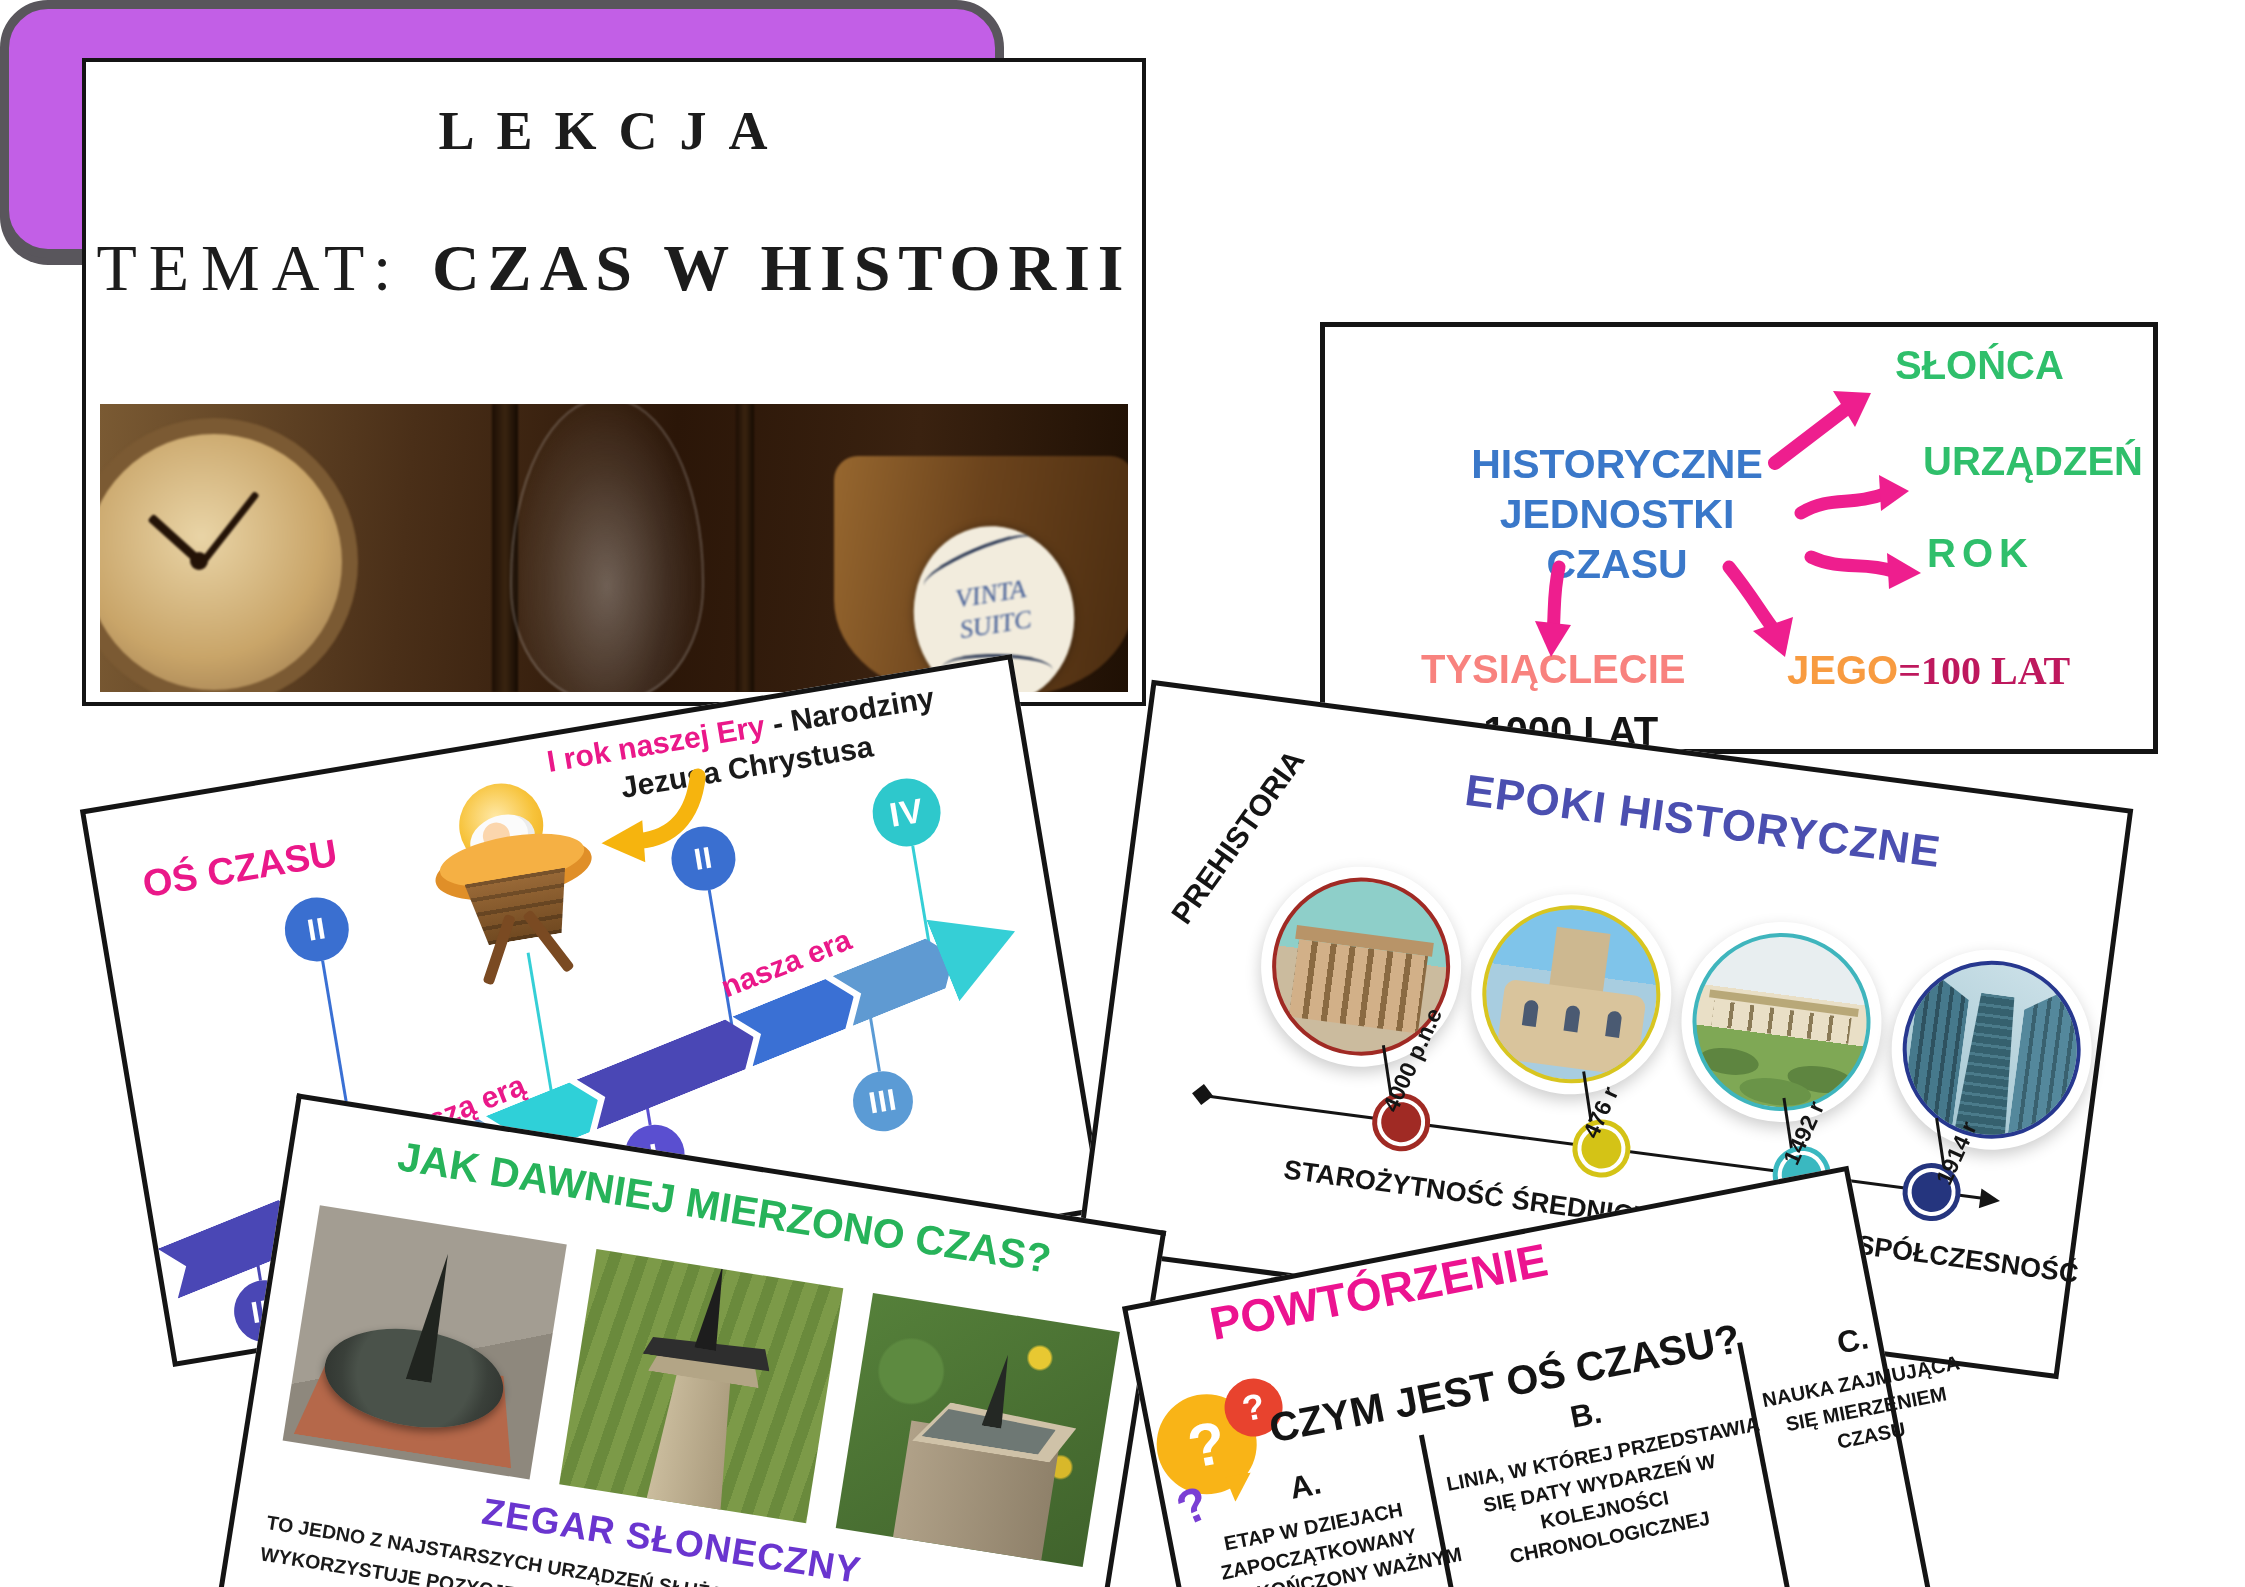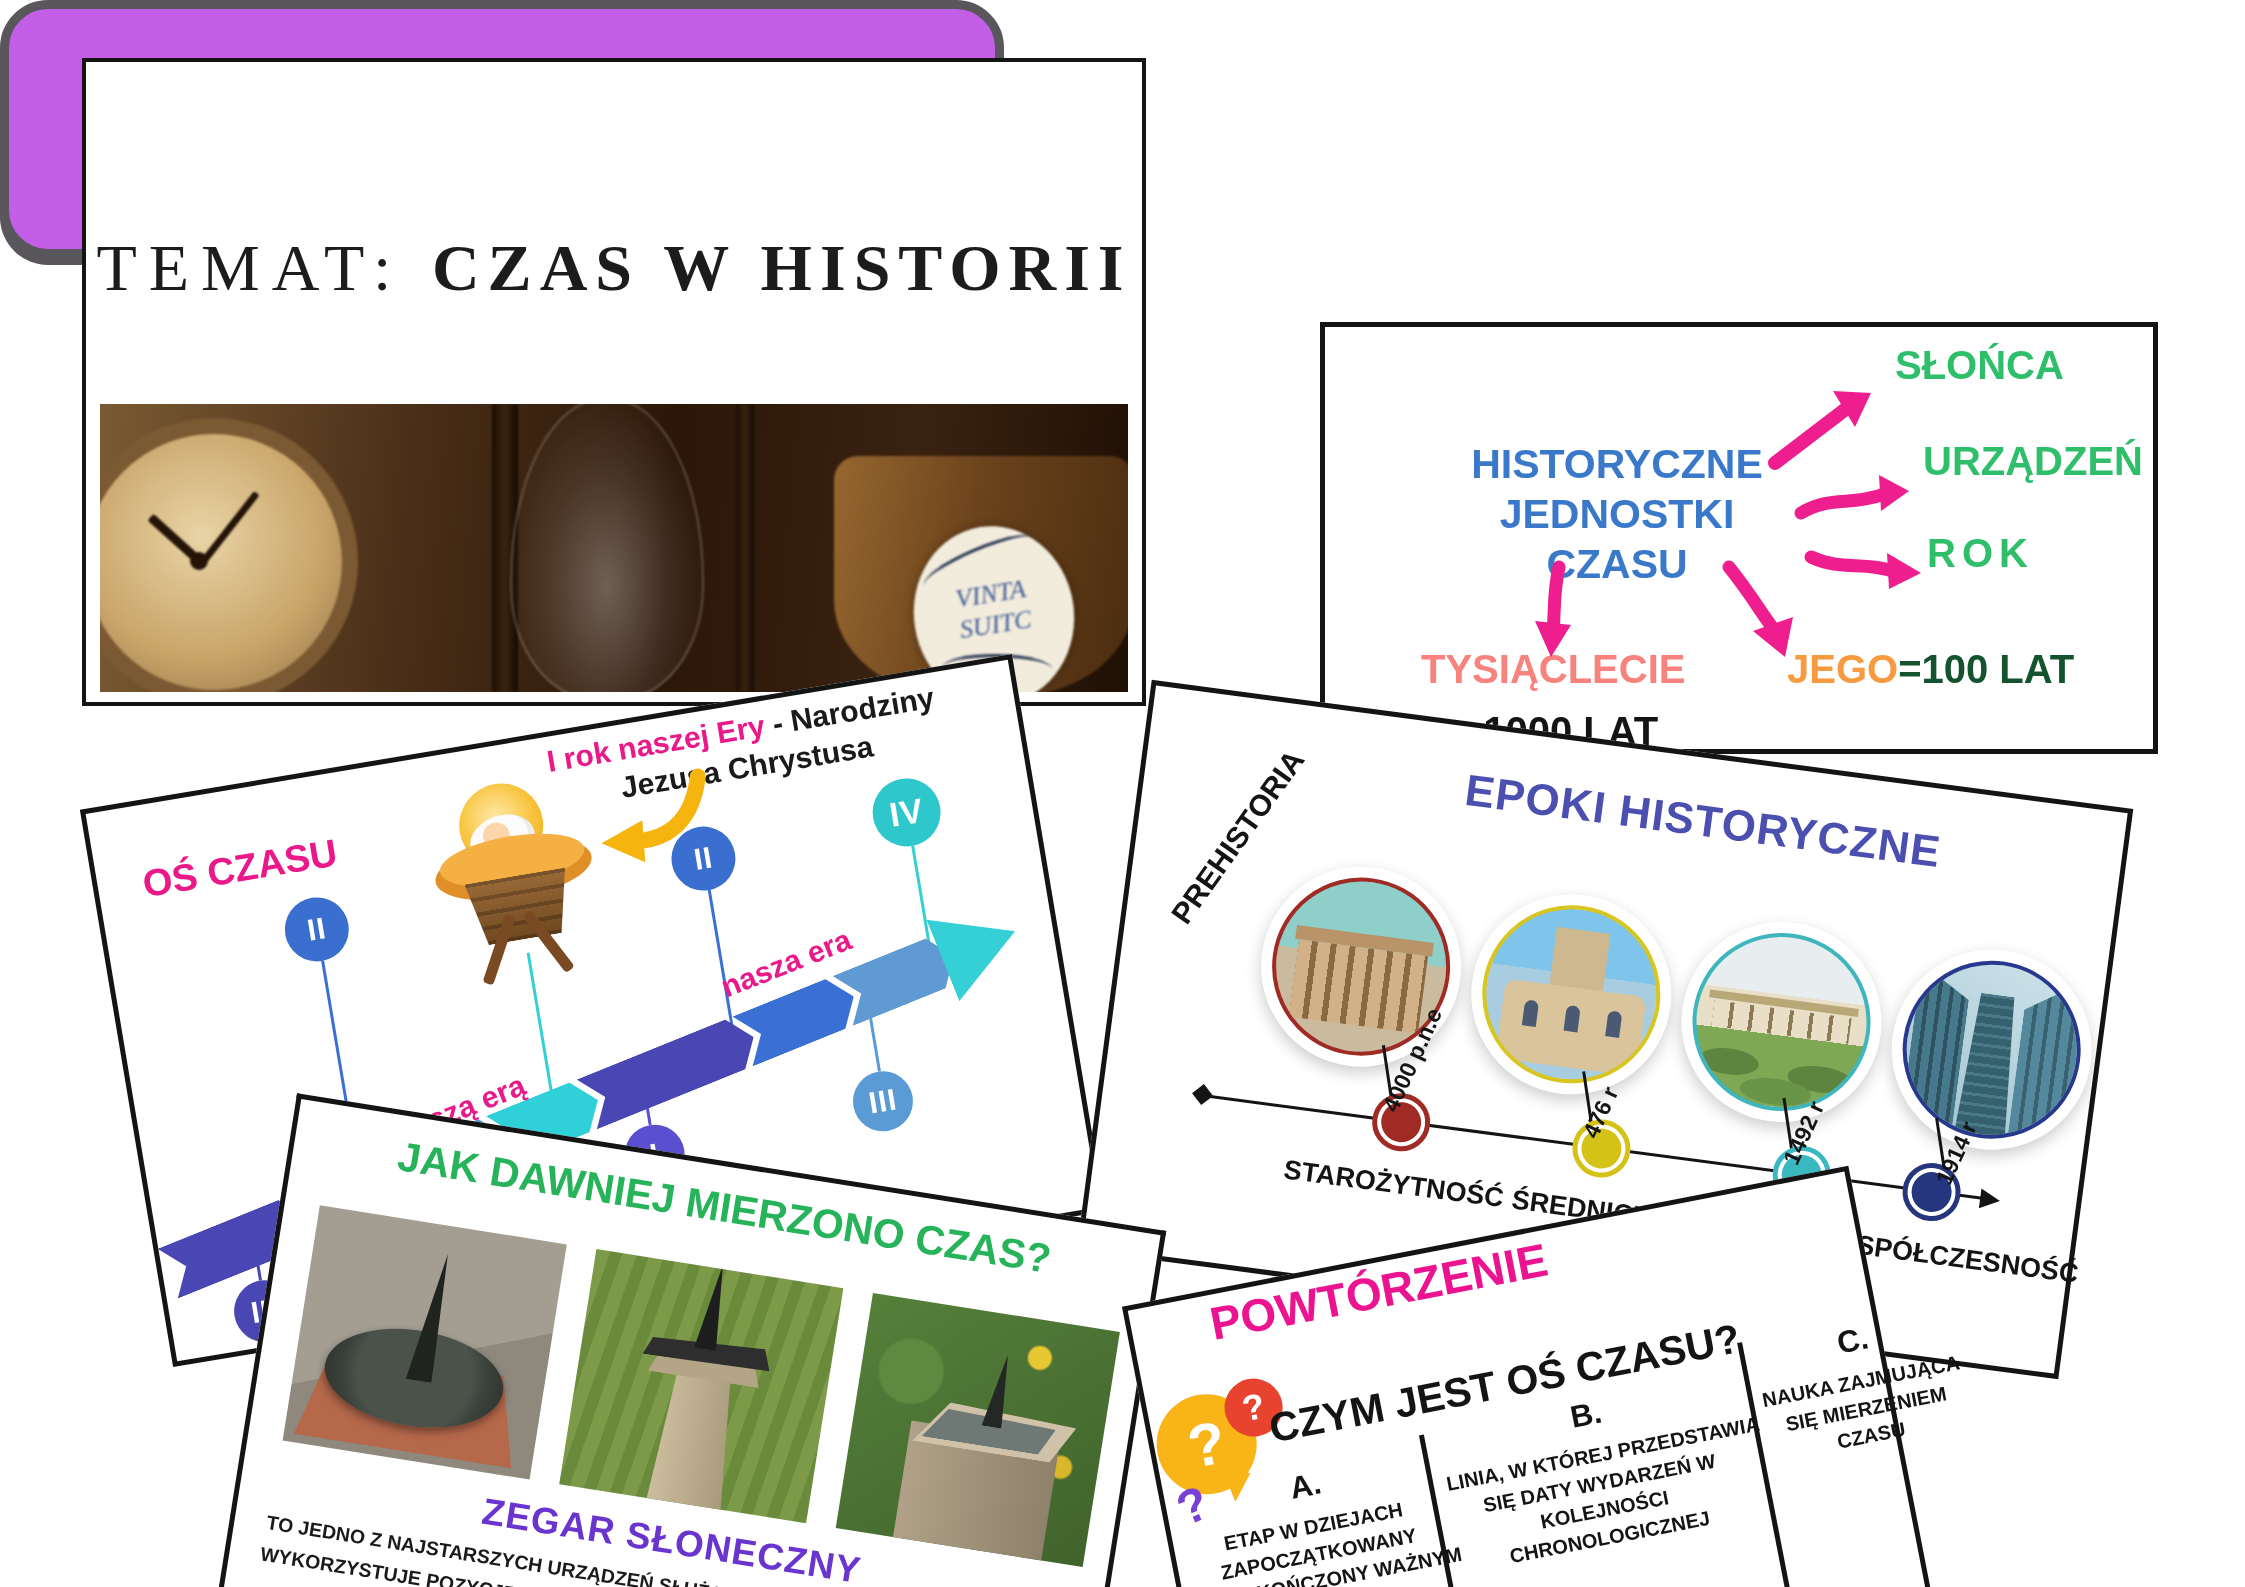--- a/index.html
+++ b/index.html
@@ -45,21 +45,21 @@
   .units-title{left:118px;top:112px;width:348px;text-align:center;color:#3a78c9;
       font-size:41px;font-weight:800;line-height:1.22;}
   .u-green{color:#2fbf6b;font-size:40px;font-weight:800;}
   .u-day{left:570px;top:16px;}
   .u-month{left:598px;top:112px;}
   .u-year{left:602px;top:204px;letter-spacing:6px;}
   .u-mill{left:96px;top:320px;color:#f8827e;font-size:40px;font-weight:800;}
   .u-mill-eq{left:100px;top:382px;width:268px;text-align:center;color:#141414;font-size:40px;font-weight:800;}
   .u-cent{left:462px;top:320px;font-size:40px;font-weight:800;}
   .u-cent .wiek{color:#f89b40;}
-  .u-cent .eq{color:#14532d;}
+  .u-cent .eq{color:#be185d;font-family:Liberation Serif, serif;}
   .u-arrow{overflow:visible;}
   
   .os{left:120px;top:728px;width:945px;height:565px;transform:rotate(-9.5deg);}
   .epoki{left:1110px;top:742px;width:990px;height:575px;transform:rotate(7.5deg);}
   .jak{left:251px;top:1159px;width:880px;height:520px;transform:rotate(9deg);border-bottom:none;}
   .powt{left:1180px;top:1230px;width:740px;height:680px;transform:rotate(-11deg);}
   
   .os-title{left:45px;top:58px;color:#ea1889;font-size:38px;font-weight:800;}
   .os-anno{left:420px;top:6px;width:480px;text-align:center;font-size:30px;font-weight:800;line-height:1.25;color:#1a1a1a;}
   .os-anno .hl{color:#ea1889;}
@@ -117,20 +117,21 @@
   .pw-col .hdr{font-size:31px;font-weight:800;margin-bottom:10px;}
   .pw-col .ln{font-size:20px;font-weight:800;line-height:1.38;white-space:nowrap;}
   .pw-div{width:5px;background:#141414;}
 </style>
 </head>
 <body>
 
 <div class="page">
 
   <div class="slide lekcja">
+    <div class="abs lekcja-kicker">LEKCJA</div>
     <div class="abs lekcja-topic">
       <span class="pre">TEMAT: </span><span class="ttl">CZAS W HISTORII</span>
     </div>
     <div class="abs lekcja-photo">
       <div class="abs lp-clock">
         <div class="abs lp-hand h1"></div>
         <div class="abs lp-hand h2"></div>
         <div class="abs lp-dot"></div>
       </div>
       <div class="abs lp-bar" style="left:392px;"></div>

